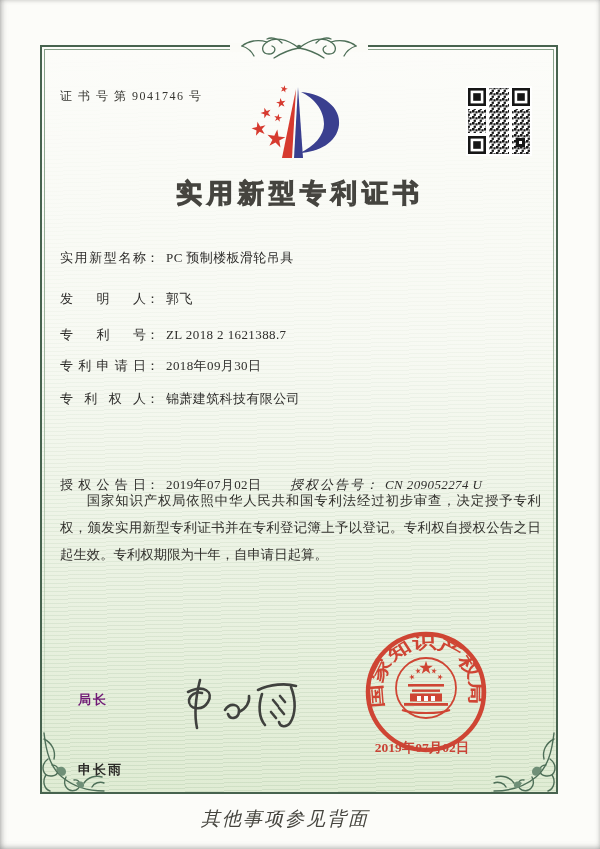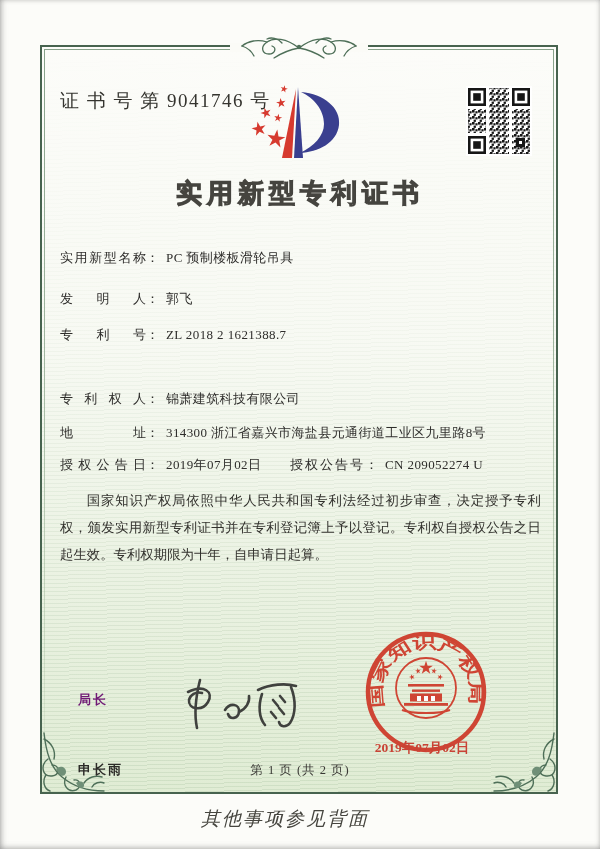--- a/index.html
+++ b/index.html
@@ -42,41 +42,41 @@
             mask-image: linear-gradient(180deg, transparent 0%, rgba(0,0,0,.25) 35%, rgba(0,0,0,.85) 80%, #000 100%);
   }
   .orn { position:absolute; }
   .orn-top { left:50%; top:-13px; transform:translateX(-50%); }
   .orn-bl { left:-10px; bottom:-5px; }
   .orn-br { right:-10px; bottom:-5px; transform:scaleX(-1); }
 
   
   .certno {
     position:absolute; left:60px; top:88px;
-    font-size:19px; letter-spacing:1.5px; color:#35342f;
+    font-size:12px; letter-spacing:1.5px; color:#35342f;
   }
   .logo { position:absolute; left:246px; top:80px; }
   .qr   { position:absolute; left:466px; top:86px; }
   .title {
     position:absolute; left:0; right:0; top:176px;
     text-align:center; font-size:26px; font-weight:700;
     letter-spacing:5px; color:#413f3a;
     -webkit-text-stroke:1.1px #45443f;
     -webkit-text-fill-color:#f7f6ef;
   }
 
   
   .row { position:absolute; left:60px; font-size:13px; white-space:nowrap; color:#2e2d2b; }
   .row .lbl {
     display:inline-block; width:86px;
     text-align:justify; text-align-last:justify;
   }
   .row .colon { display:inline-block; }
   .row .val { margin-left:7px; letter-spacing:.4px; }
-  .row2nd { position:absolute; left:230px; top:0; white-space:nowrap; }
+  .row2nd { position:absolute; left:230px; top:0; white-space:nowrap;font-style:italic; }
   .row2nd .lbl2 { letter-spacing:2px; }
   .row2nd .val { margin-left:7px; letter-spacing:.4px; }
 
   
   .bodytext { position:absolute; left:60px; top:487px; width:481px; }
   .bodytext p {
     margin:0; text-indent:2em; text-align:justify;
     font-size:13.4px; line-height:27px; color:#32312d;
   }
 
@@ -193,27 +193,27 @@
 
   <div class="row" style="top:249px">
     <span class="lbl">实用新型名称</span><span class="colon">：</span><span class="val">PC 预制楼板滑轮吊具</span>
   </div>
   <div class="row" style="top:290px">
     <span class="lbl">发明人</span><span class="colon">：</span><span class="val">郭飞</span>
   </div>
   <div class="row" style="top:326px">
     <span class="lbl">专利号</span><span class="colon">：</span><span class="val">ZL 2018 2 1621388.7</span>
   </div>
+  <div class="row" style="top:357px">
+    <span class="lbl">专利申请日</span><span class="colon">：</span><span class="val">2018年09月30日</span>
+  </div>
   <div class="row" style="top:390px">
     <span class="lbl">专利权人</span><span class="colon">：</span><span class="val">锦萧建筑科技有限公司</span>
   </div>
-  <div class="row" style="top:424px">
-    <span class="lbl">地址</span><span class="colon">：</span><span class="val">314300 浙江省嘉兴市海盐县元通街道工业区九里路8号</span>
-  </div>
-  <div class="row" style="top:456px">
+  <div class="row" style="top:476px">
     <span class="lbl">授权公告日</span><span class="colon">：</span><span class="val">2019年07月02日</span>
     <span class="row2nd">
       <span class="lbl2">授权公告号</span><span class="colon">：</span><span class="val">CN 209052274 U</span>
     </span>
   </div>
 
   <div class="bodytext">
     <p>国家知识产权局依照中华人民共和国专利法经过初步审查，决定授予专利权，颁发实用新型专利证书并在专利登记簿上予以登记。专利权自授权公告之日起生效。专利权期限为十年，自申请日起算。</p>
   </div>
 
@@ -260,17 +260,16 @@
       <g fill="#ffffff">
         <rect x="65" y="70" width="4" height="5"></rect>
         <rect x="72" y="70" width="4" height="5"></rect>
         <rect x="79" y="70" width="4" height="5"></rect>
       </g>
       <path d="M50,84 C60,88 88,88 98,84" stroke="#ce3928" stroke-width="2" fill="none"></path>
     </g>
     <text x="70" y="126" font-size="13.5" font-weight="700" fill="#c8372a" text-anchor="middle">2019年07月02日</text>
   </svg>
 
-  <div class="pageno">第 1 页 (共 2 页)</div>
 
   <div class="footnote">其他事项参见背面</div>
 
 </div>
 
 </body></html>

